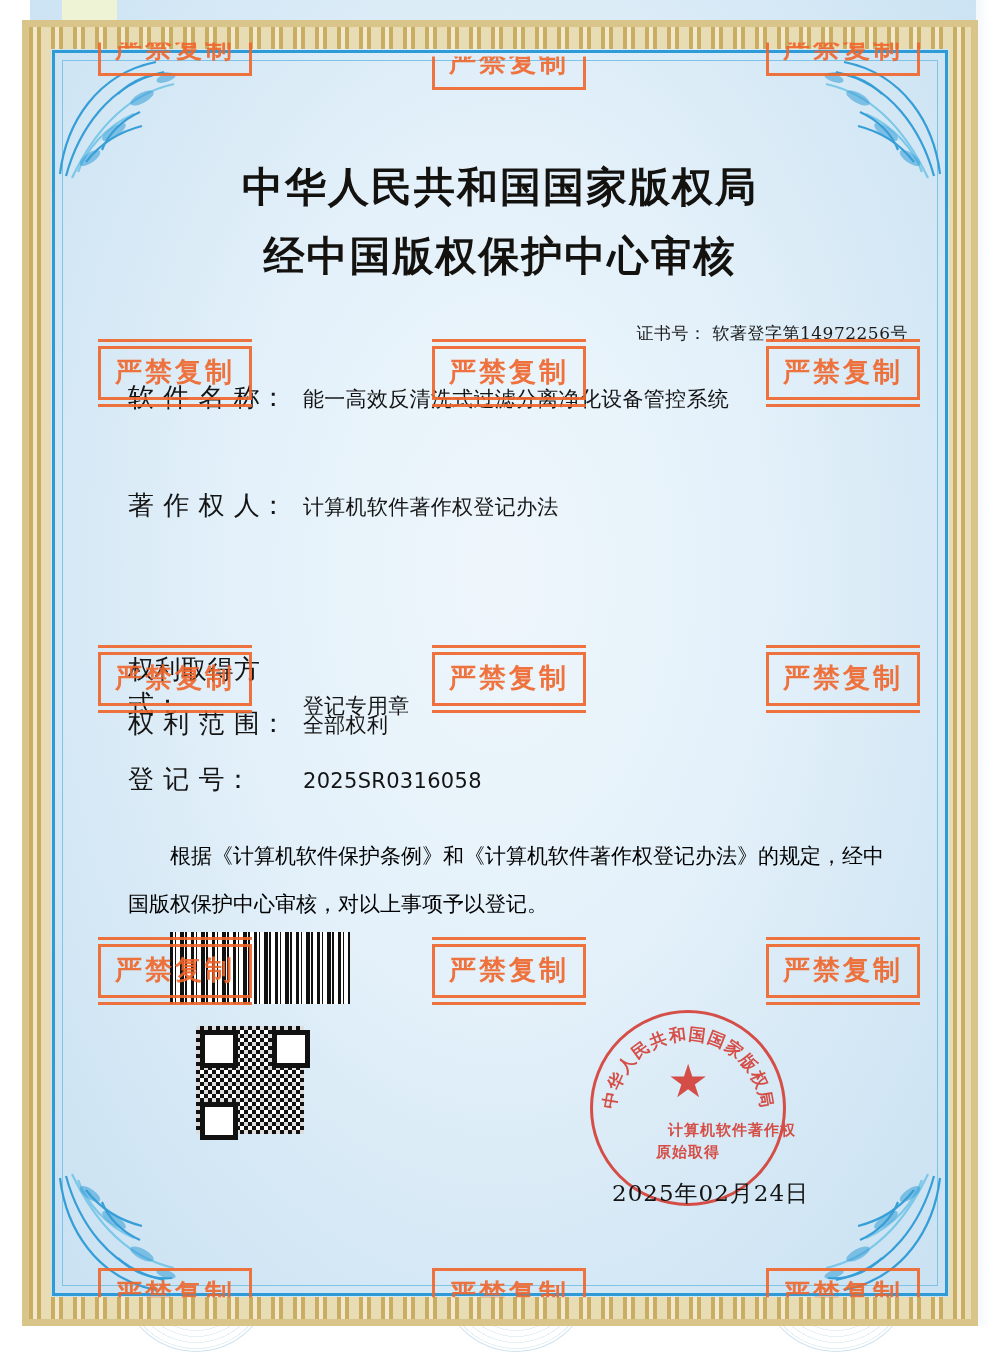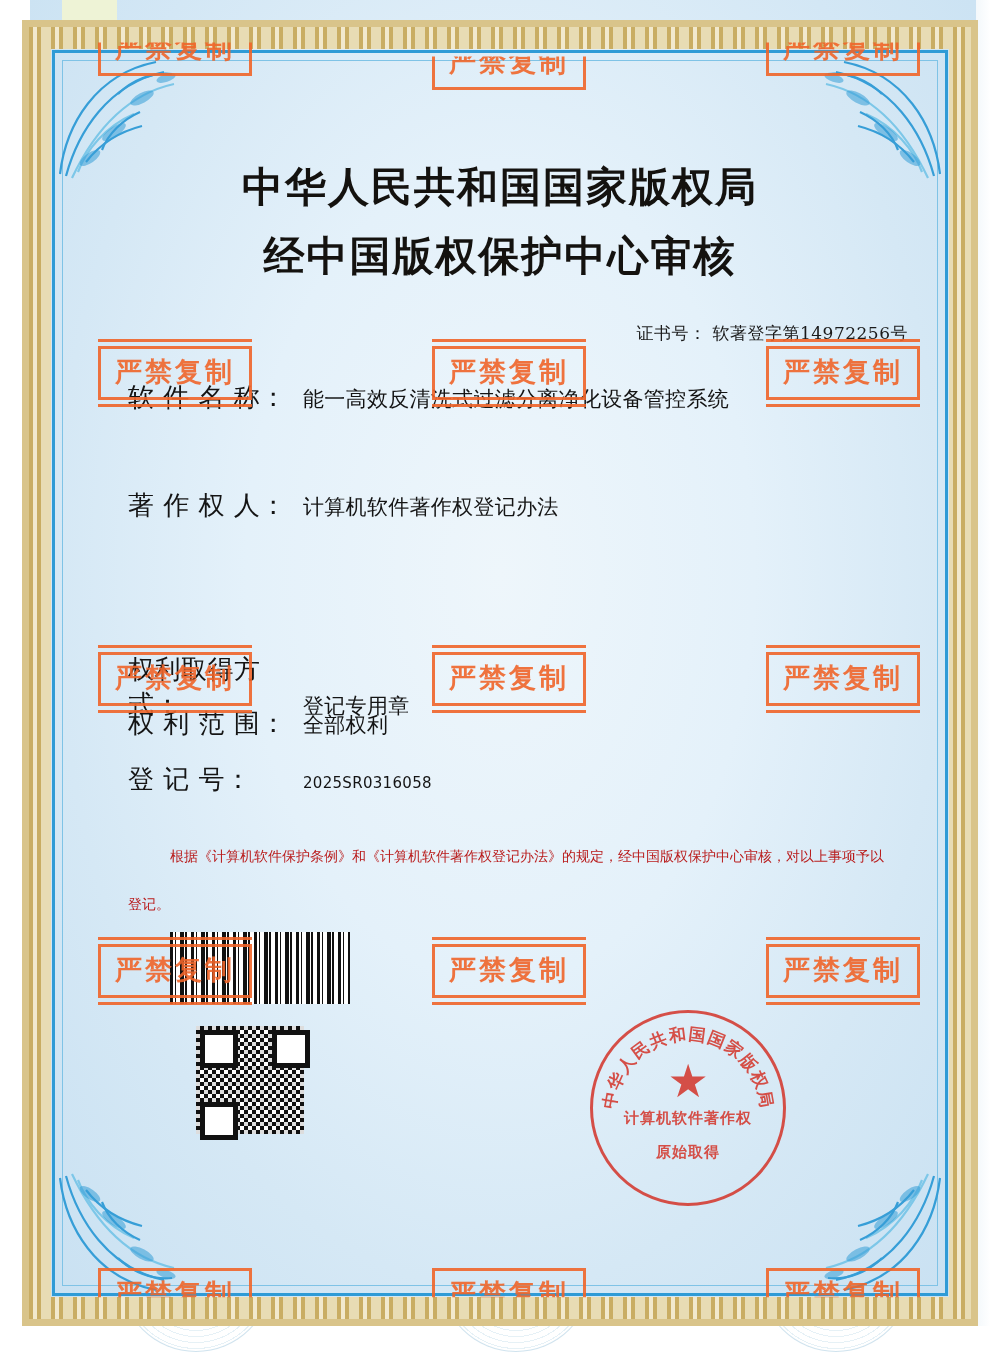--- a/index.html
+++ b/index.html
@@ -180,30 +180,30 @@
     font-family: "DejaVu Sans Mono", monospace;
     letter-spacing: 0px;
     margin-top: 4px;
   }
 
   .f-name   { left: 128px; top: 380px; width: 780px; }
   .f-owner  { left: 128px; top: 488px; }
   .f-acq    { left: 128px; top: 652px; }
   .f-scope  { left: 128px; top: 706px; }
   .f-reg    { left: 128px; top: 762px; }
-  .f-reg .value { font-family: "DejaVu Sans", sans-serif; font-size: 15px; }
+  .f-reg .value { font-family: "DejaVu Sans", sans-serif; font-size: 21px; }
 
   .para {
     position: absolute;
     left: 128px; top: 832px;
     width: 760px;
     font-family: "DejaVu Serif", serif;
-    font-size: 14px;
+    font-size: 21px;
     line-height: 48px;
-    color: #b91c1c;
+    color: #000000;
     text-indent: 42px;
   }
 
   
   .barcode {
     position: absolute;
     left: 170px; top: 932px;
     width: 180px; height: 72px;
     background:
       repeating-linear-gradient(90deg,
@@ -245,21 +245,21 @@
   }
   .seal .seal-l1, .seal .seal-l2 {
     position: absolute;
     width: 100%;
     text-align: center;
     font-family: "DejaVu Serif", serif;
     font-weight: bold;
     font-size: 15px;
     letter-spacing: 1px;
   }
-  .seal .seal-l1 { top: 96px; }
+  .seal .seal-l1 { top: 108px; margin-left: 44px; }
   .seal .seal-l2 { top: 130px; }
   .seal .arc {
     position: absolute;
     left: 0; top: 0;
     width: 190px; height: 190px;
   }
   .seal .arc text {
     font-family: "DejaVu Serif", serif;
     font-size: 17px;
     font-weight: bold;
@@ -456,20 +456,21 @@
       </defs>
       <text>
         <textPath href="#sealArc" startOffset="50%" text-anchor="middle">中华人民共和国国家版权局</textPath>
       </text>
     </svg>
     <div class="star">★</div>
     <div class="seal-l1">计算机软件著作权</div>
     <div class="seal-l2">原始取得</div>
   </div>
 
+  <div class="issue-date">2025年02月24日</div>
 
   <div class="stamp clip-t" style="left:98px;  top:22px;">严禁复制</div>
   <div class="stamp clip-t" style="left:432px; top:36px;">严禁复制</div>
   <div class="stamp clip-t" style="left:766px; top:22px;">严禁复制</div>
 
   <div class="stamp" style="left:98px;  top:346px;">严禁复制</div>
   <div class="stamp" style="left:432px; top:346px;">严禁复制</div>
   <div class="stamp" style="left:766px; top:346px;">严禁复制</div>
 
   <div class="stamp" style="left:98px;  top:652px;">严禁复制</div>

